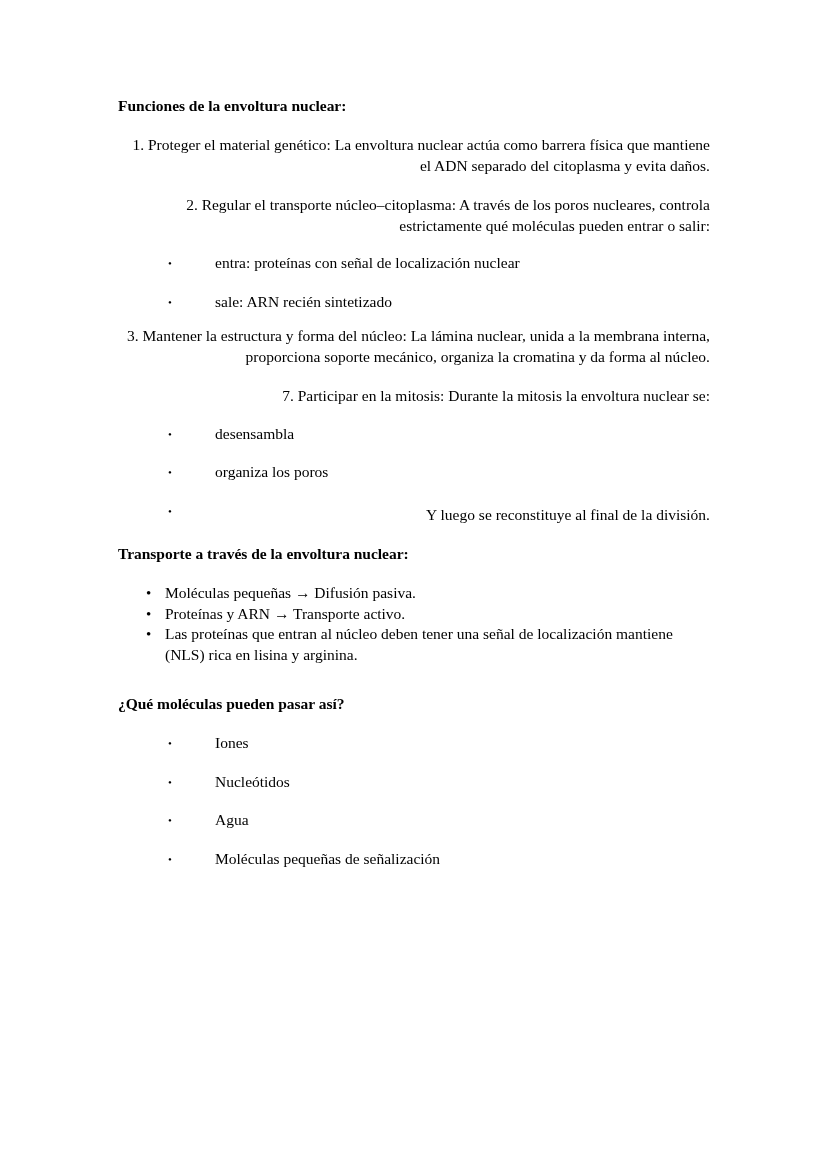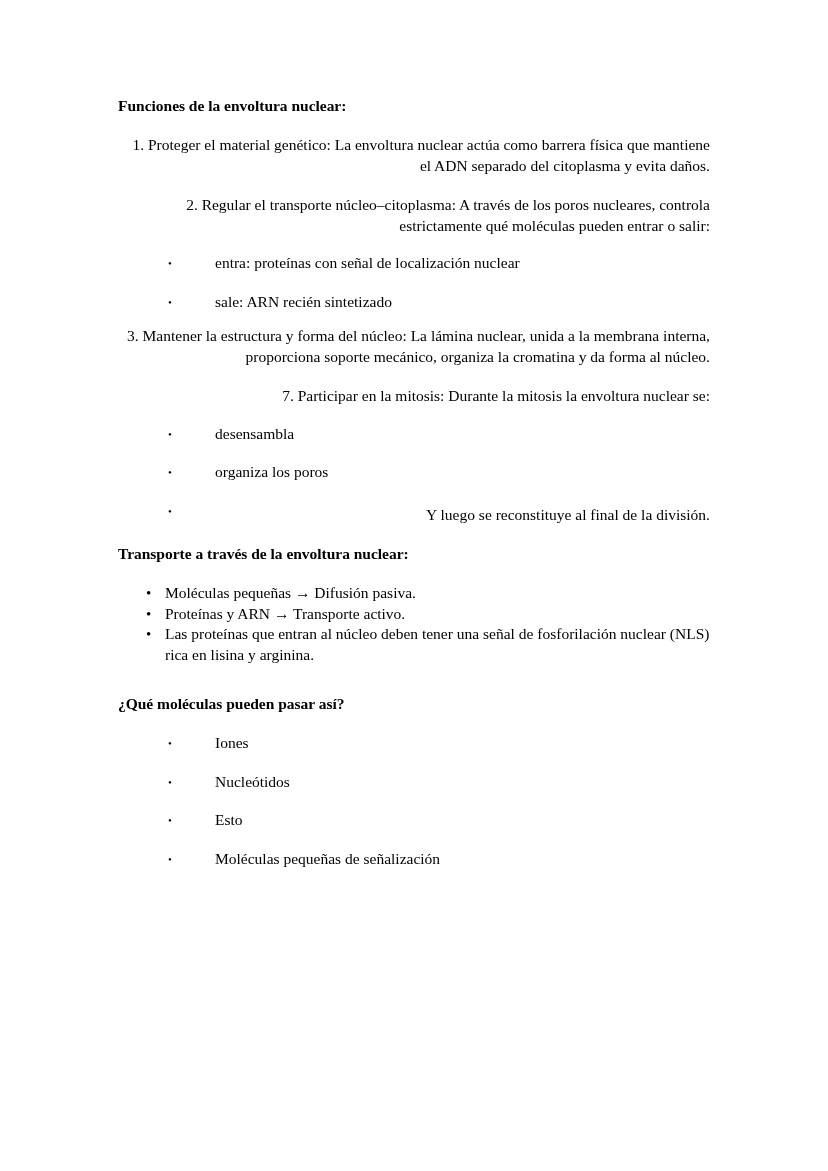--- a/index.html
+++ b/index.html
@@ -147,41 +147,41 @@
       <li>
         <span class="rd-bullet">•</span>
         <span>Moléculas pequeñas → Difusión pasiva.</span>
       </li>
       <li>
         <span class="rd-bullet">•</span>
         <span>Proteínas y ARN → Transporte activo.</span>
       </li>
       <li>
         <span class="rd-bullet">•</span>
-        <span>Las proteínas que entran al núcleo deben tener una señal de fosforilación nuclear (NLS) rica en lisina y arginina.</span>
+        <span>Las proteínas que entran al núcleo deben tener una señal de localización mantiene (NLS) rica en lisina y arginina.</span>
       </li>
     </ul>
 
     <div class="spacer-md"></div>
 
 
     <h2 class="heading">¿Qué moléculas pueden pasar así?</h2>
 
     <ul class="tablist">
       <li>
         <span class="tb-bullet">•</span>
         <span>Iones</span>
       </li>
       <li>
         <span class="tb-bullet">•</span>
         <span>Nucleótidos</span>
       </li>
       <li>
         <span class="tb-bullet">•</span>
-        <span>Esto</span>
+        <span>Agua</span>
       </li>
       <li>
         <span class="tb-bullet">•</span>
         <span>Moléculas pequeñas de señalización</span>
       </li>
     </ul>
 
   </div>
 </div>
 

